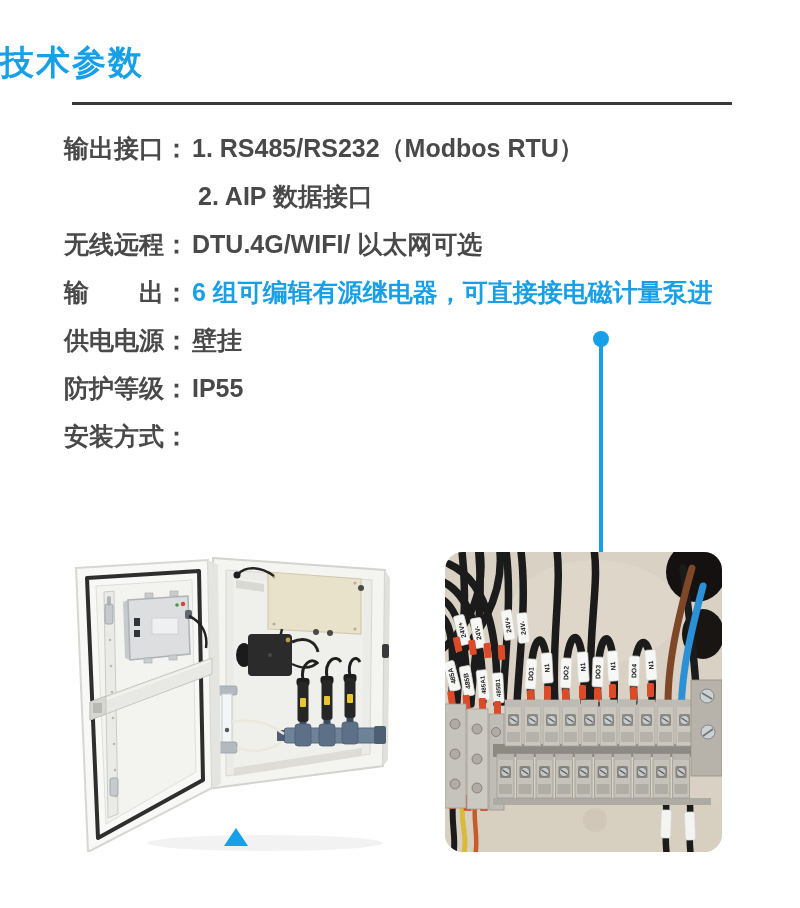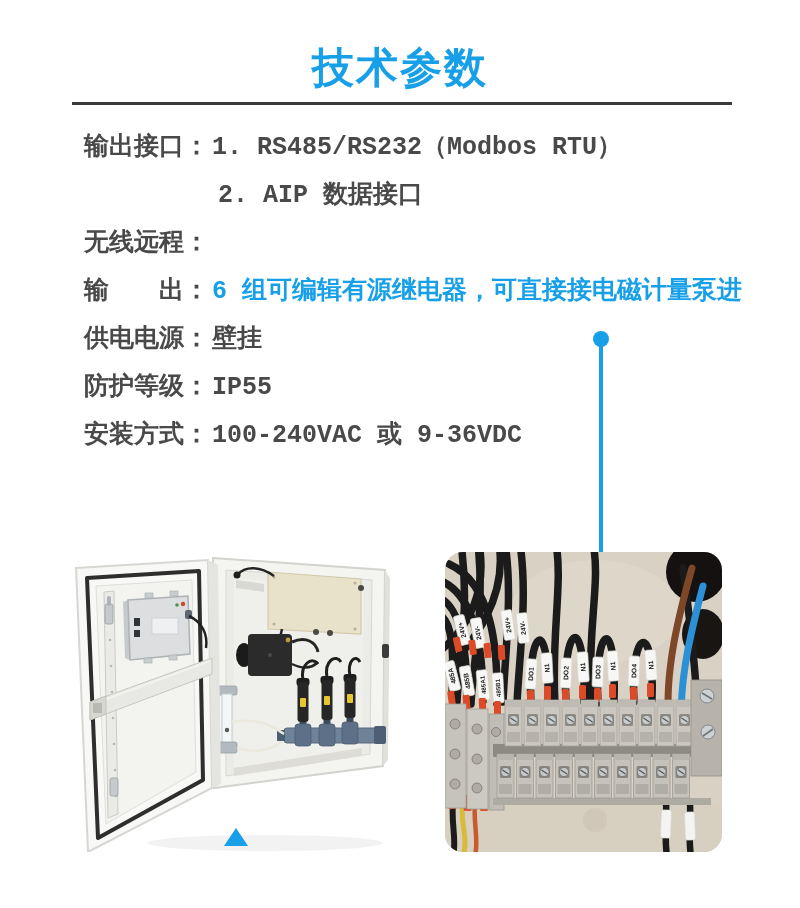--- a/index.html
+++ b/index.html
@@ -15,37 +15,35 @@
   .page{
     position:relative;
     width:800px;
     height:908px;
     background:#ffffff;
     overflow:hidden;
   }
   .title{
     position:absolute;
     top:40px;left:0;width:100%;
-    text-align:center;
-    font-size:42px;
+    font-size:34px;
     font-weight:800;
     letter-spacing:2px;
     color:var(--accent);
   }
   .rule{
     position:absolute;
     top:102px;left:72px;
     width:660px;height:0;
     border-top:3px solid #3a3a3a;
   }
   .specs{
     position:absolute;
-    top:135px;left:84px;
+    top:135px;left:64px;
     width:680px;
-    font-family:Liberation Mono, monospace;
   }
   .spec-row{
     display:flex;
     align-items:flex-start;
     height:26px;
     line-height:26px;
     margin-bottom:22px;
     font-size:25px;
     font-weight:700;
     color:var(--text);
@@ -116,36 +114,36 @@
     <div class="spec-row">
       <span class="spec-label">输出接口：</span>
       <span class="spec-value">1. RS485/RS232（Modbos RTU）</span>
     </div>
     <div class="spec-row cont">
       <span class="spec-label"></span>
       <span class="spec-value">2. AIP 数据接口</span>
     </div>
     <div class="spec-row">
       <span class="spec-label">无线远程：</span>
+      <span class="spec-value">DTU.4G/WIFI/ 以太网可选</span>
     </div>
     <div class="spec-row highlight">
       <span class="spec-label">输　　出：</span>
       <span class="spec-value">6 组可编辑有源继电器，可直接接电磁计量泵进</span>
     </div>
     <div class="spec-row">
       <span class="spec-label">供电电源：</span>
       <span class="spec-value">壁挂</span>
     </div>
     <div class="spec-row">
       <span class="spec-label">防护等级：</span>
       <span class="spec-value">IP55</span>
     </div>
     <div class="spec-row">
       <span class="spec-label">安装方式：</span>
-      <span class="spec-value">100-240VAC 或 9-36VDC</span>
     </div>
   </div>
 
   <div class="connector-dot"></div>
   <div class="connector-line"></div>
 
   <div class="fig-left">
     <svg viewBox="0 0 330 300" width="330" height="300">
       <ellipse cx="205" cy="291" rx="118" ry="8" fill="rgba(0,0,0,0.05)"></ellipse>
 

